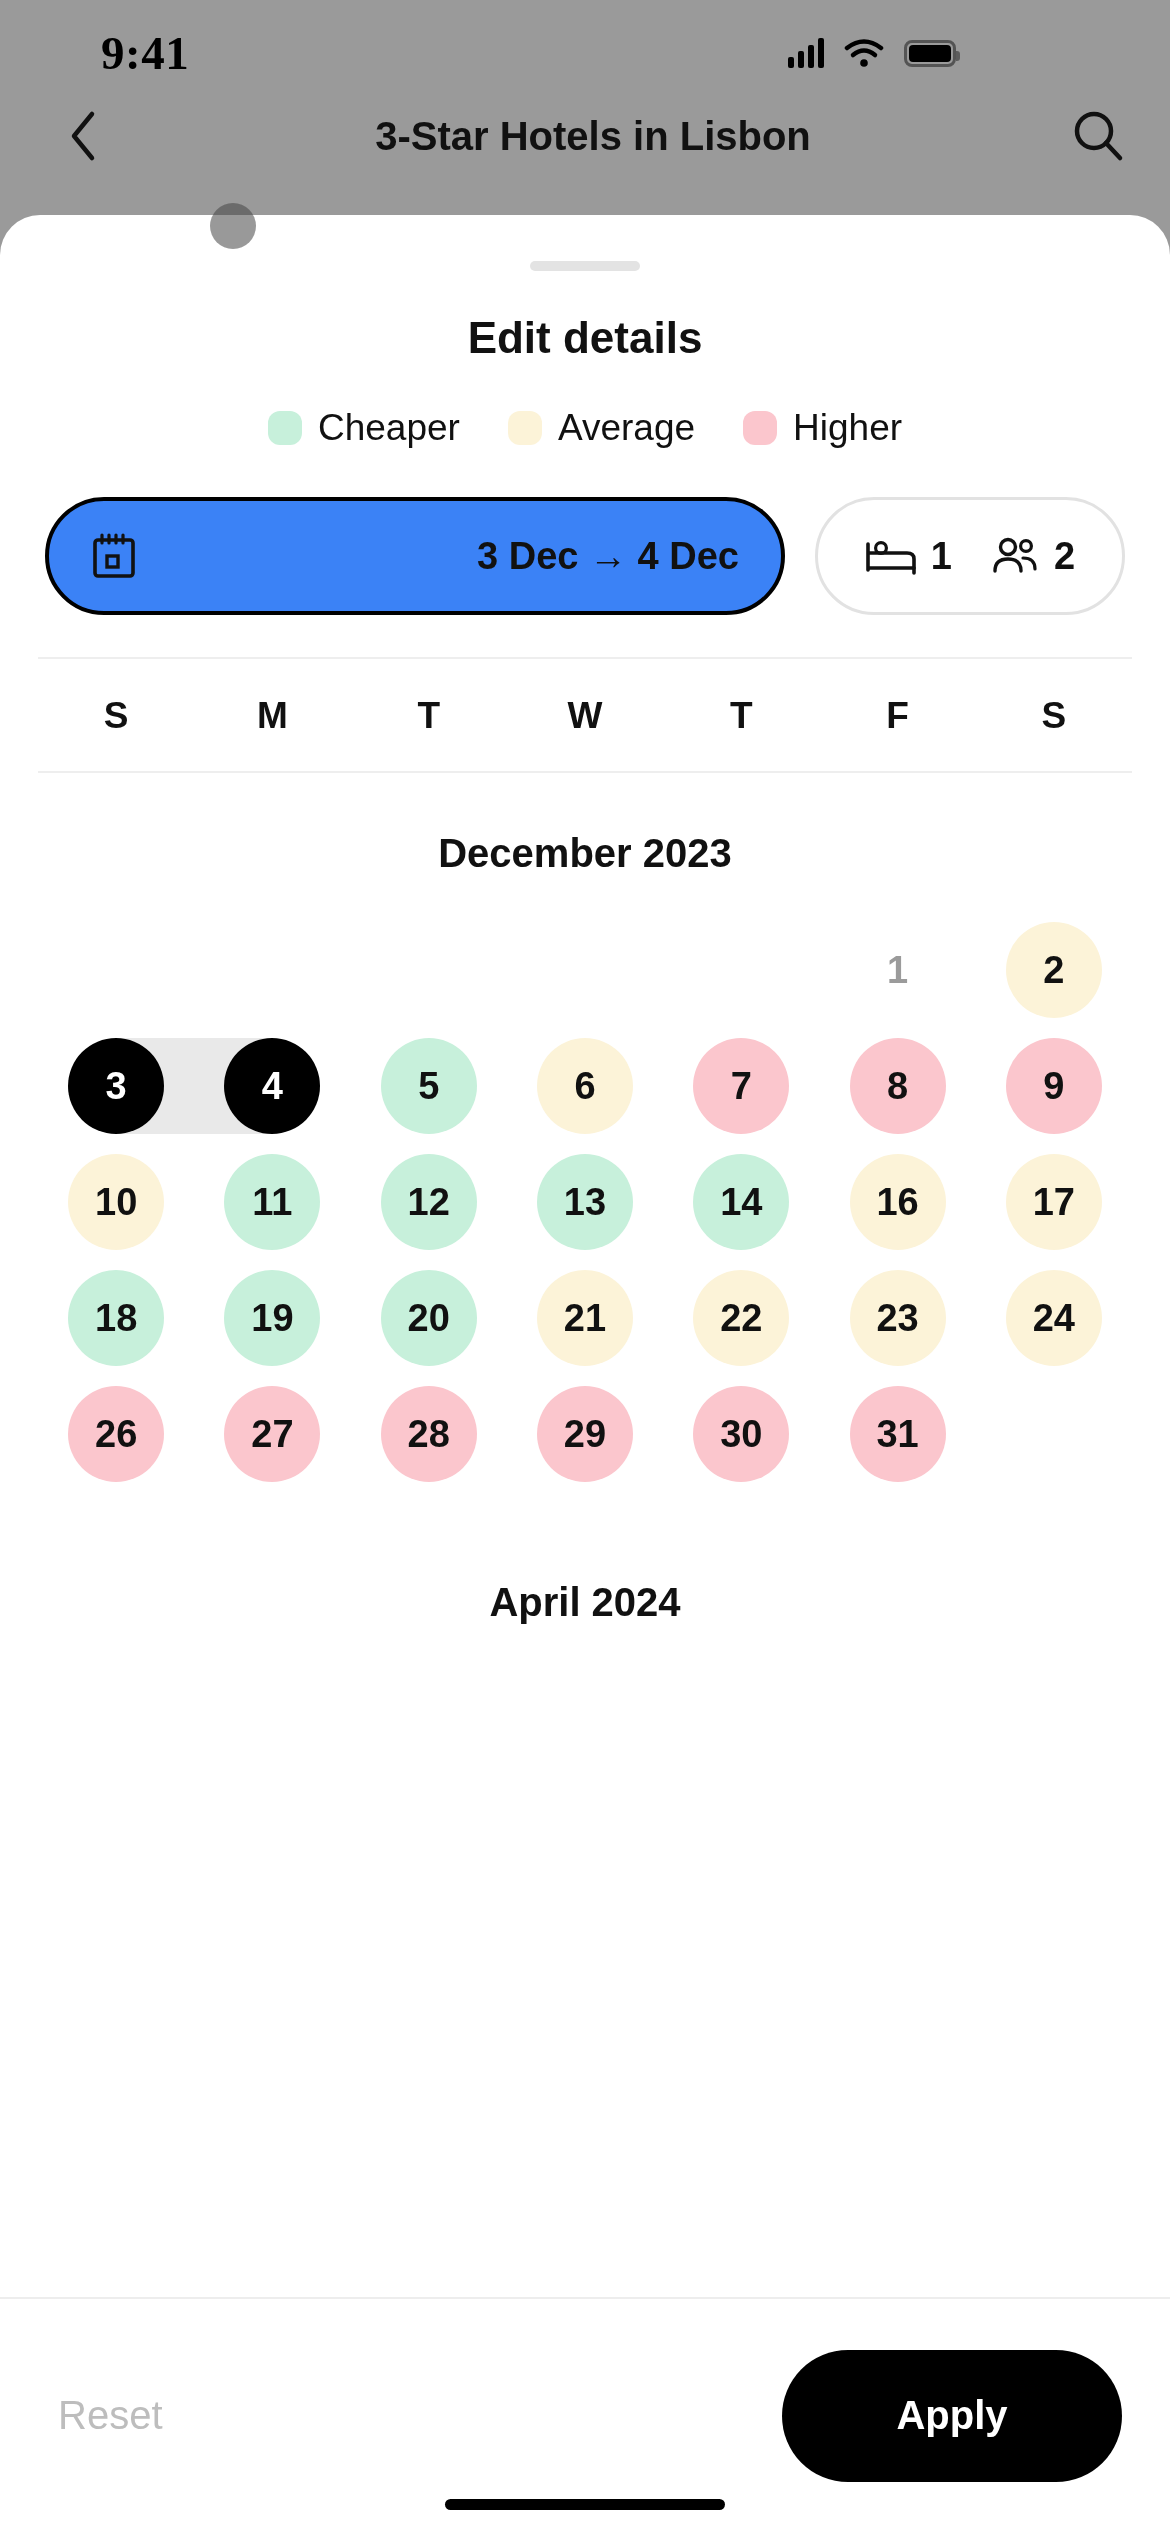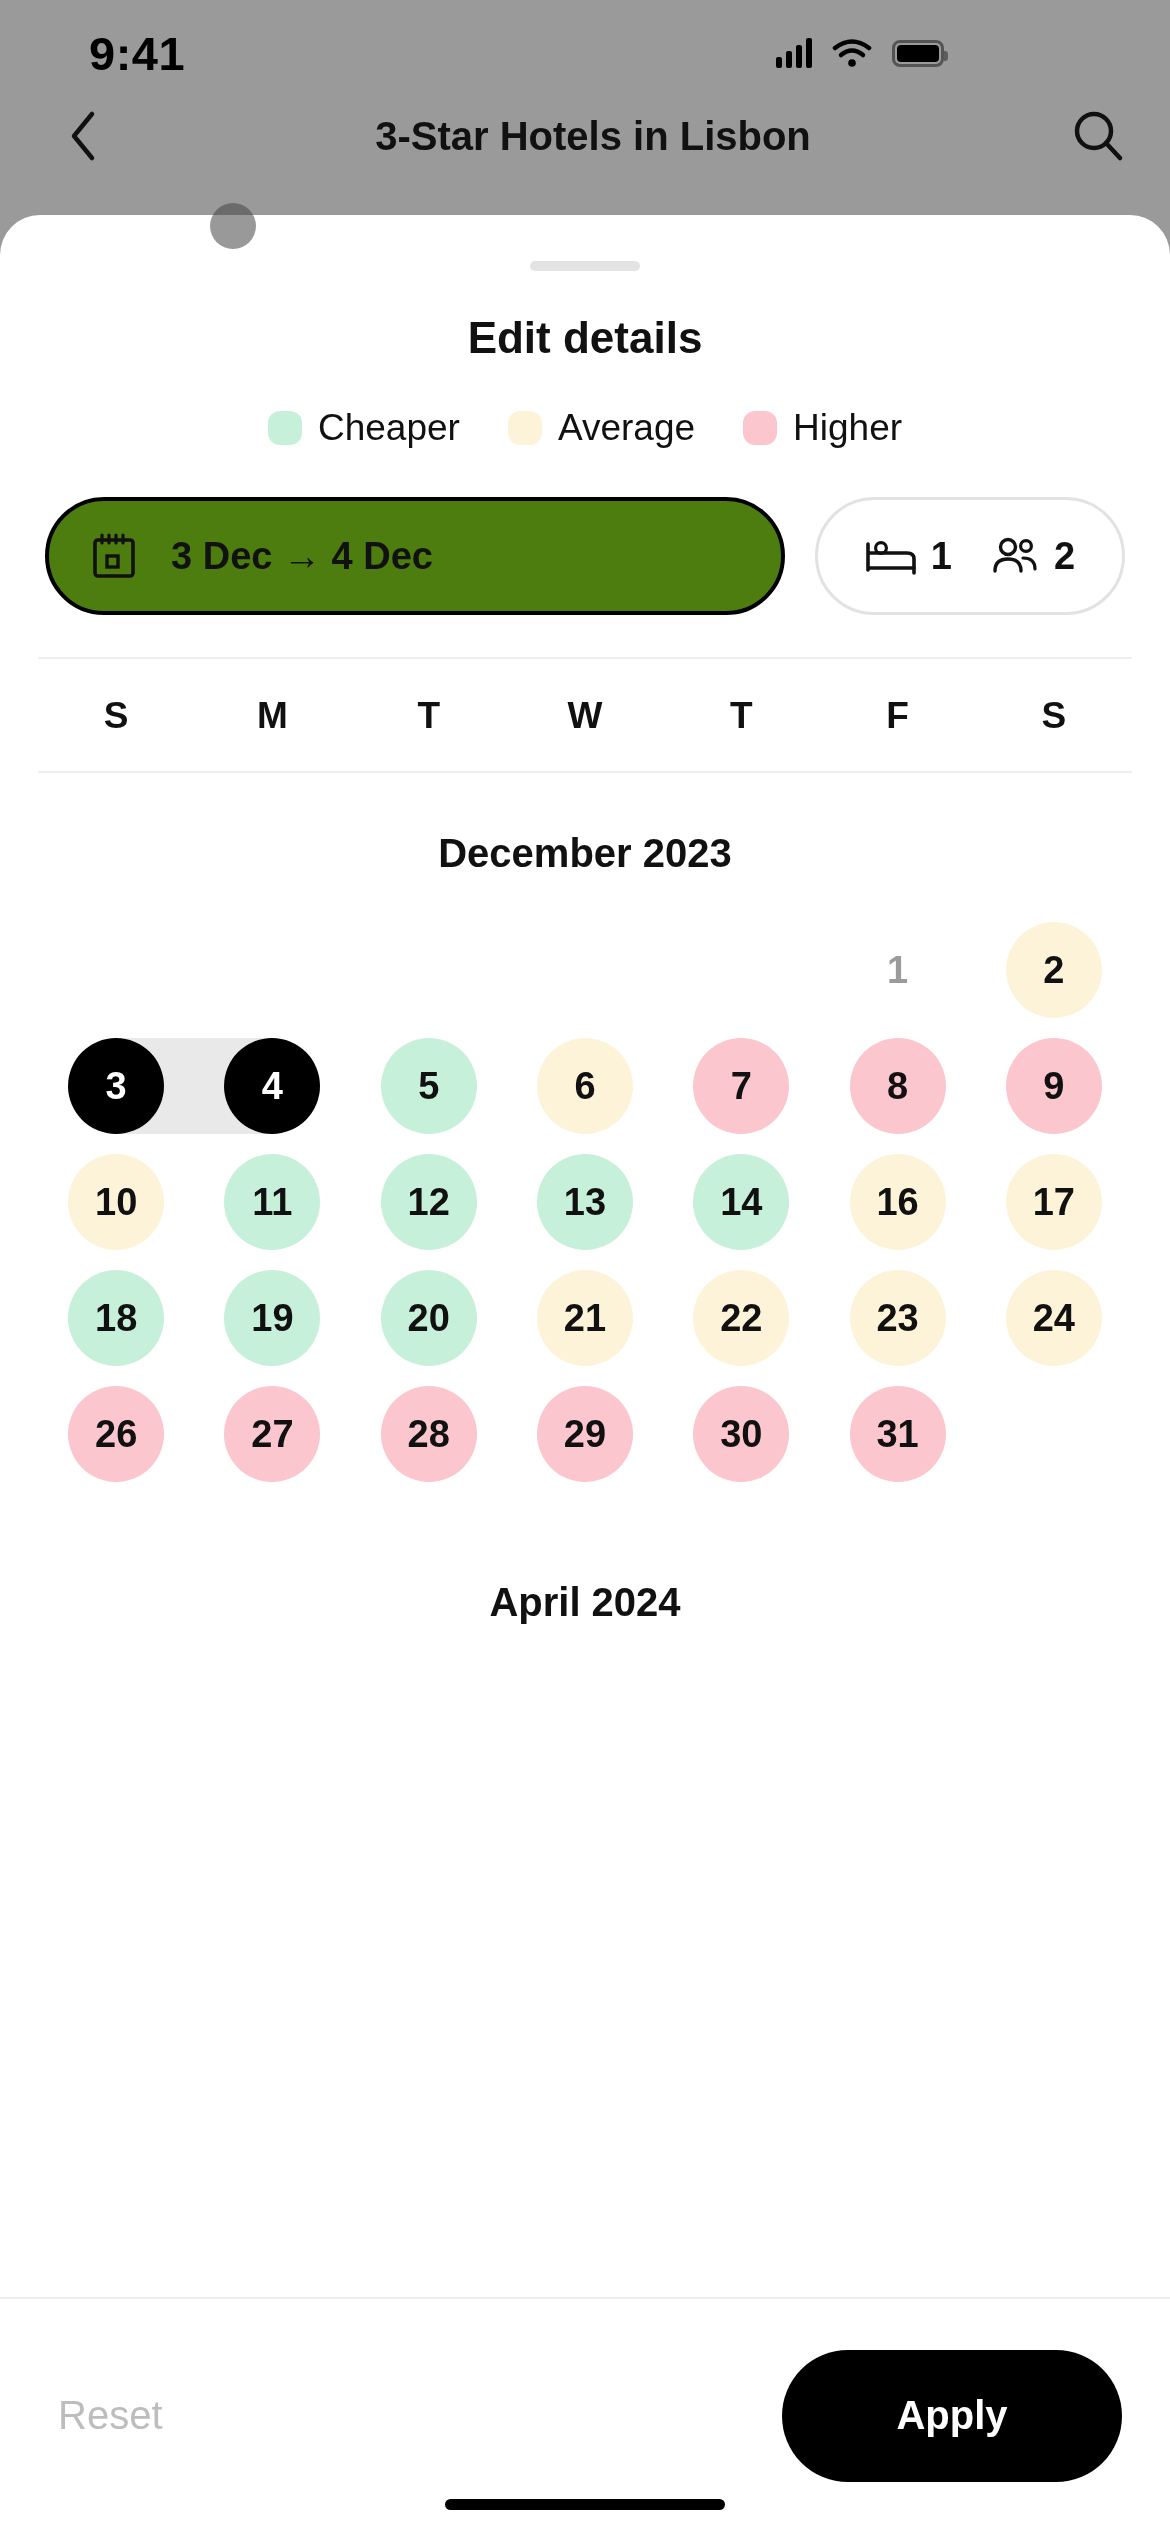--- a/index.html
+++ b/index.html
@@ -14,21 +14,21 @@
 
   
   #backdrop {
     position:absolute; left:0; top:0; width:1170px; height:420px;
     background:#9a9a9a;
     overflow:hidden;
   }
 
   
   #statusbar {
-    position:absolute; left:4px; top:0; width:1012px; height:110px;
+    position:absolute; left:16px; top:0; width:1012px; height:110px;font-family:Liberation Serif, serif;
   }
   #status-time {
     position:absolute; left:85px; top:26px;
     font-size:47px; font-weight:700; color:#000; letter-spacing:0.5px;
   }
   #status-right {
     position:absolute; right:72px; top:32px;
     display:flex; align-items:center; gap:20px; height:42px;
   }
   .sig-bars { display:flex; align-items:flex-end; gap:4px; height:30px; }
@@ -104,22 +104,22 @@
   .legend-swatch { width:34px; height:34px; border-radius:12px; }
   .legend-label { font-size:37px; color:#111; font-weight:400; }
 
   
   #controls {
     display:flex; align-items:center; gap:30px;
     padding:0 45px; margin-top:48px;
   }
   #date-chip {
     flex:1 1 auto; height:118px; border-radius:59px;
-    border:4px solid #000; background:#4d7c0f;
-    display:flex; align-items:center; gap:34px; padding:0 42px;
+    border:4px solid #000; background:#3b82f6;
+    display:flex; align-items:center; gap:34px; padding:0 42px;justify-content:space-between;
   }
   #date-chip .chip-text { font-size:38px; font-weight:700; color:#111; }
   #guest-chip {
     width:310px; height:118px; border-radius:59px;
     border:3px solid #e2e2e2; background:#fff;
     display:flex; align-items:center; justify-content:center; gap:14px;
   }
   #guest-chip .gval { font-size:38px; font-weight:700; color:#111; }
   .gpair { display:flex; align-items:center; gap:14px; }
 

